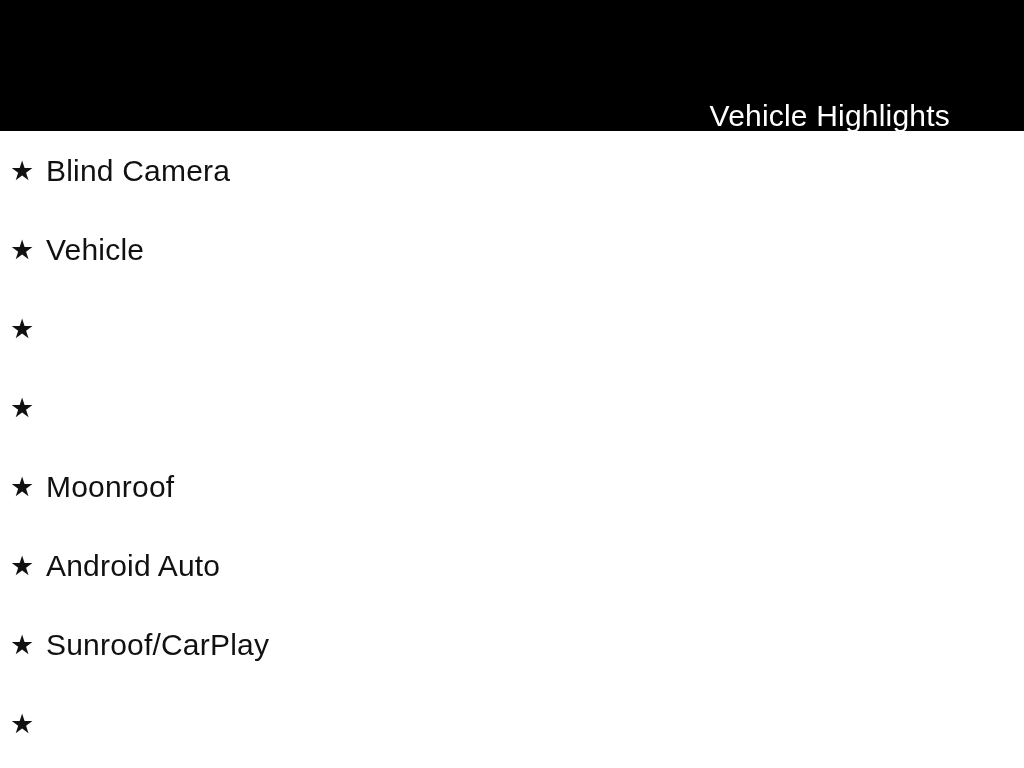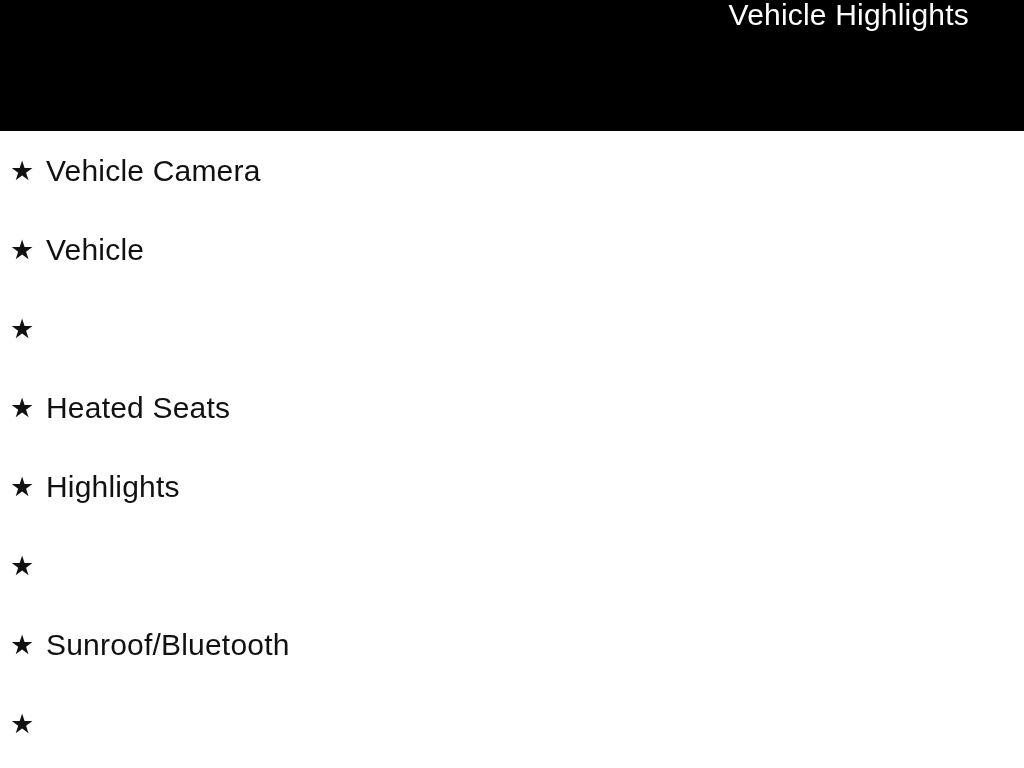--- a/index.html
+++ b/index.html
@@ -10,23 +10,23 @@
     width: 1024px;
     height: 768px;
     overflow: hidden;
     background: #ffffff;
     font-family: "Liberation Sans", sans-serif;
   }
   .header {
     height: 131px;
     background: #000000;
     display: flex;
-    align-items: flex-start;
+    align-items: flex-end;
     justify-content: flex-end;
-    padding-right: 55px;
+    padding-right: 74px;
     box-sizing: border-box;
   }
   .header-title {
     color: #ffffff;
     font-size: 30px;
     font-weight: 400;
     line-height: 1;
     letter-spacing: 0.2px;
   }
   .feature-list {
@@ -62,48 +62,48 @@
 <body>
 
 <div class="header">
   <div class="header-title">Vehicle Highlights</div>
 </div>
 
 <div class="feature-list">
 
   <div class="feature-row">
     <span class="star">★</span>
-    <span class="feature-label">Vehicle Camera</span>
+    <span class="feature-label">Blind Camera</span>
   </div>
 
   <div class="feature-row">
     <span class="star">★</span>
     <span class="feature-label">Vehicle</span>
   </div>
 
   <div class="feature-row">
     <span class="star">★</span>
   </div>
 
   <div class="feature-row">
     <span class="star">★</span>
-    <span class="feature-label">Heated Seats</span>
   </div>
 
   <div class="feature-row">
     <span class="star">★</span>
-    <span class="feature-label">Highlights</span>
+    <span class="feature-label">Moonroof</span>
   </div>
 
   <div class="feature-row">
     <span class="star">★</span>
+    <span class="feature-label">Android Auto</span>
   </div>
 
   <div class="feature-row">
     <span class="star">★</span>
-    <span class="feature-label">Sunroof/Bluetooth</span>
+    <span class="feature-label">Sunroof/CarPlay</span>
   </div>
 
   <div class="feature-row">
     <span class="star">★</span>
   </div>
 
 </div>
 
 </body></html>

